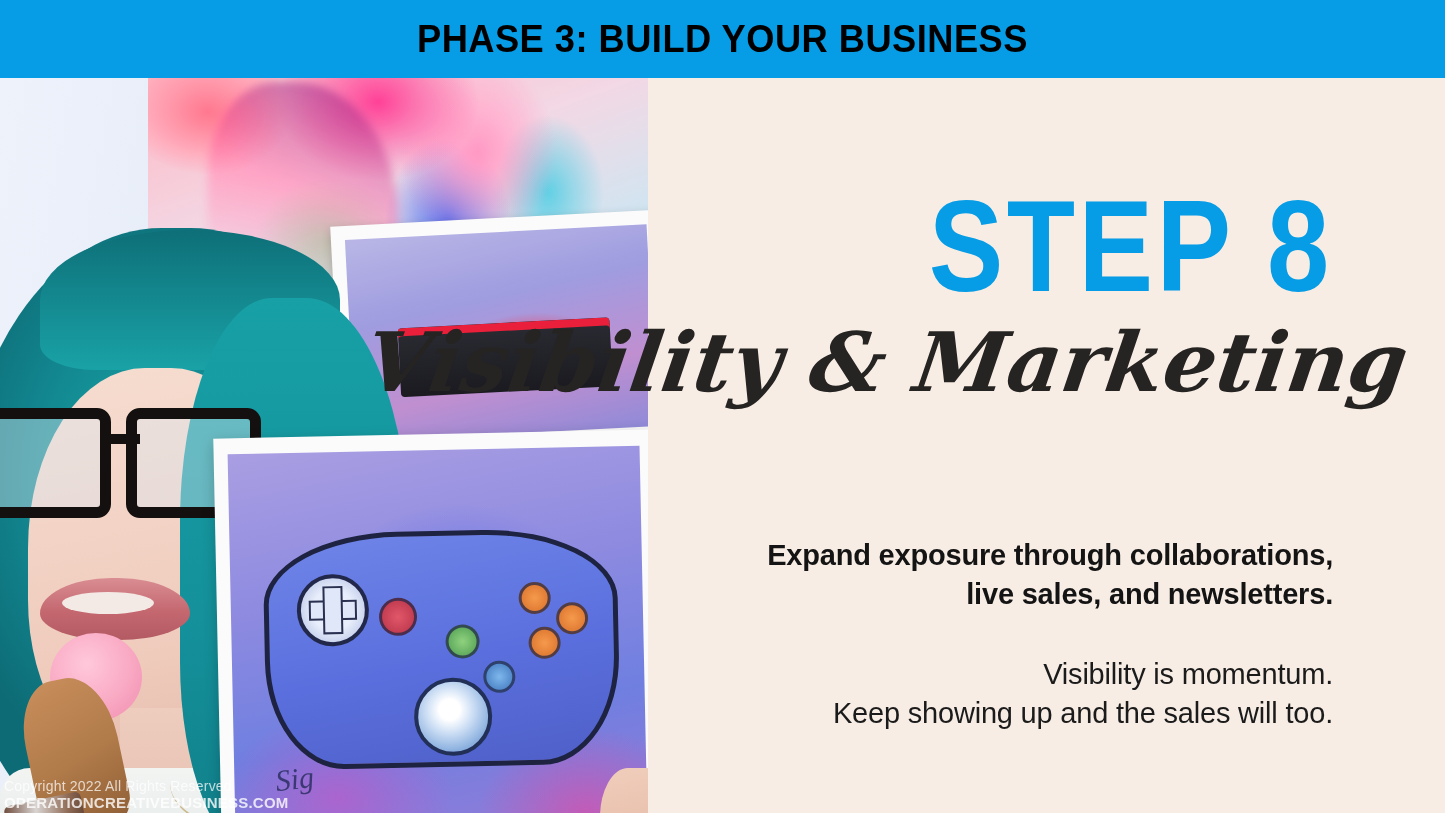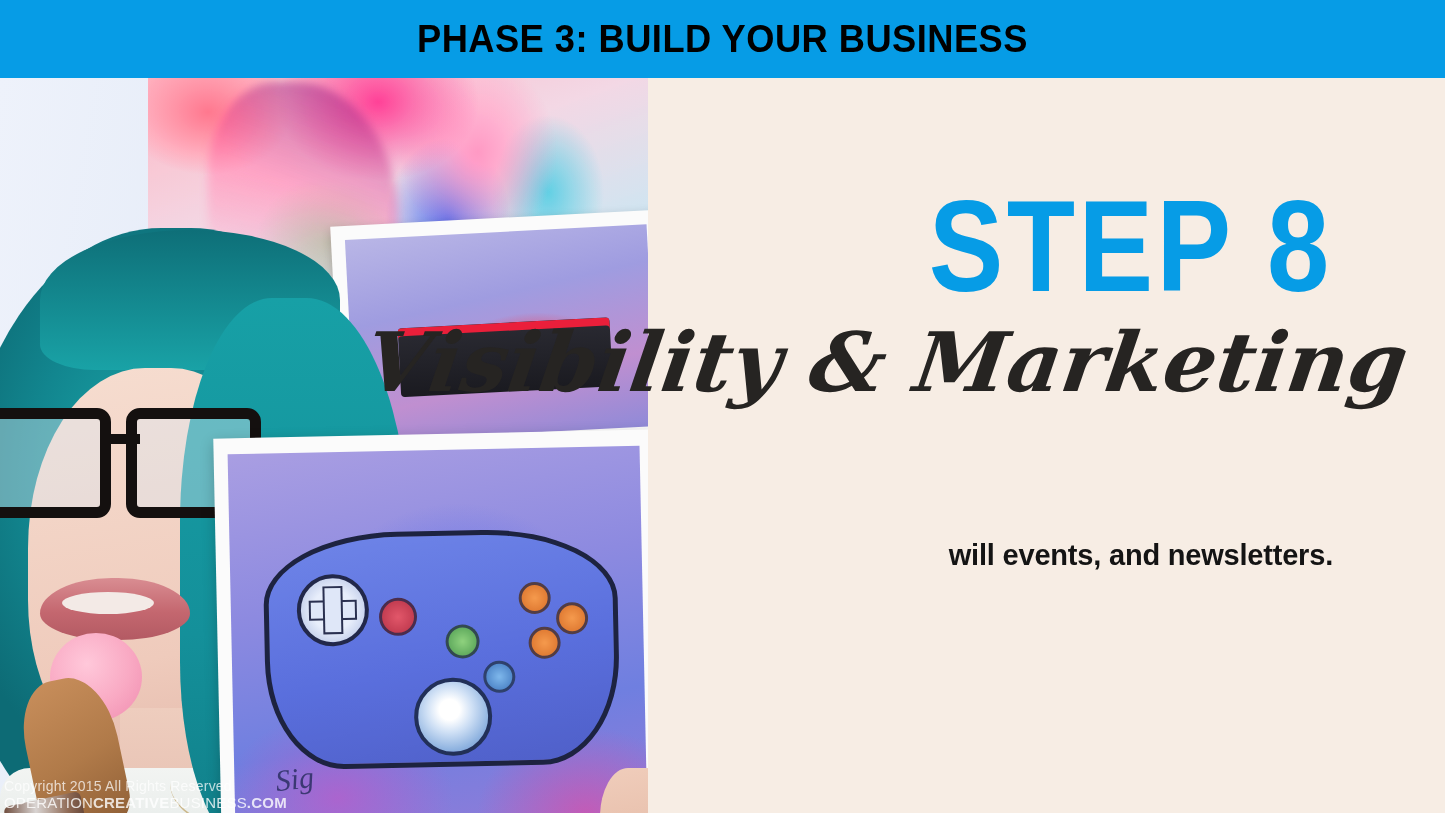--- a/index.html
+++ b/index.html
@@ -258,21 +258,21 @@
     font-size:14px;
     color:rgba(255,255,255,.72);
     letter-spacing:.2px;
   }
   .copyright-line2 {
     font-family:"Liberation Sans", sans-serif;
     font-size:15px;
     color:rgba(255,255,255,.80);
     letter-spacing:.2px;
   }
-  .cw-bold { font-weight:normal; }
+  .cw-bold { font-weight:bold; }
   .cw-light { font-weight:bold; }
 
   
   .content-panel {
     position:absolute; left:648px; top:78px;
     width:765px; height:735px;
     background:#F7EDE4;
   }
 
   .step-heading {
@@ -374,34 +374,39 @@
         <div class="btn-dot btn-c3"></div>
         <div class="btn-dot btn-z"></div>
         <div class="signature">Sig</div>
       </div>
 
     </div>
 
     <div class="hand"></div>
 
     <div class="copyright">
-      <div class="copyright-line1">Copyright 2015 All Rights Reserved</div>
+      <div class="copyright-line1">Copyright 2022 All Rights Reserved</div>
       <div class="copyright-line2">
         <span class="cw-bold">OPERATION</span><span class="cw-light">CREATIVE</span><span class="cw-bold">BUSINESS</span><span class="cw-light">.COM</span>
       </div>
     </div>
 
   </div>
 
   <div class="content-panel">
 
     <div class="step-heading">STEP 8</div>
 
     <div class="script-heading">Visibility &amp; Marketing</div>
 
     <div class="body-bold">
-      <div>will events, and newsletters.</div>
-    </div>
-
+      <div>Expand exposure through collaborations,</div>
+      <div>live sales, and newsletters.</div>
+    </div>
+
+    <div class="body-light">
+      <div>Visibility is momentum.</div>
+      <div>Keep showing up and the sales will too.</div>
+    </div>
 
   </div>
 
 </div>
 
 </body></html>

